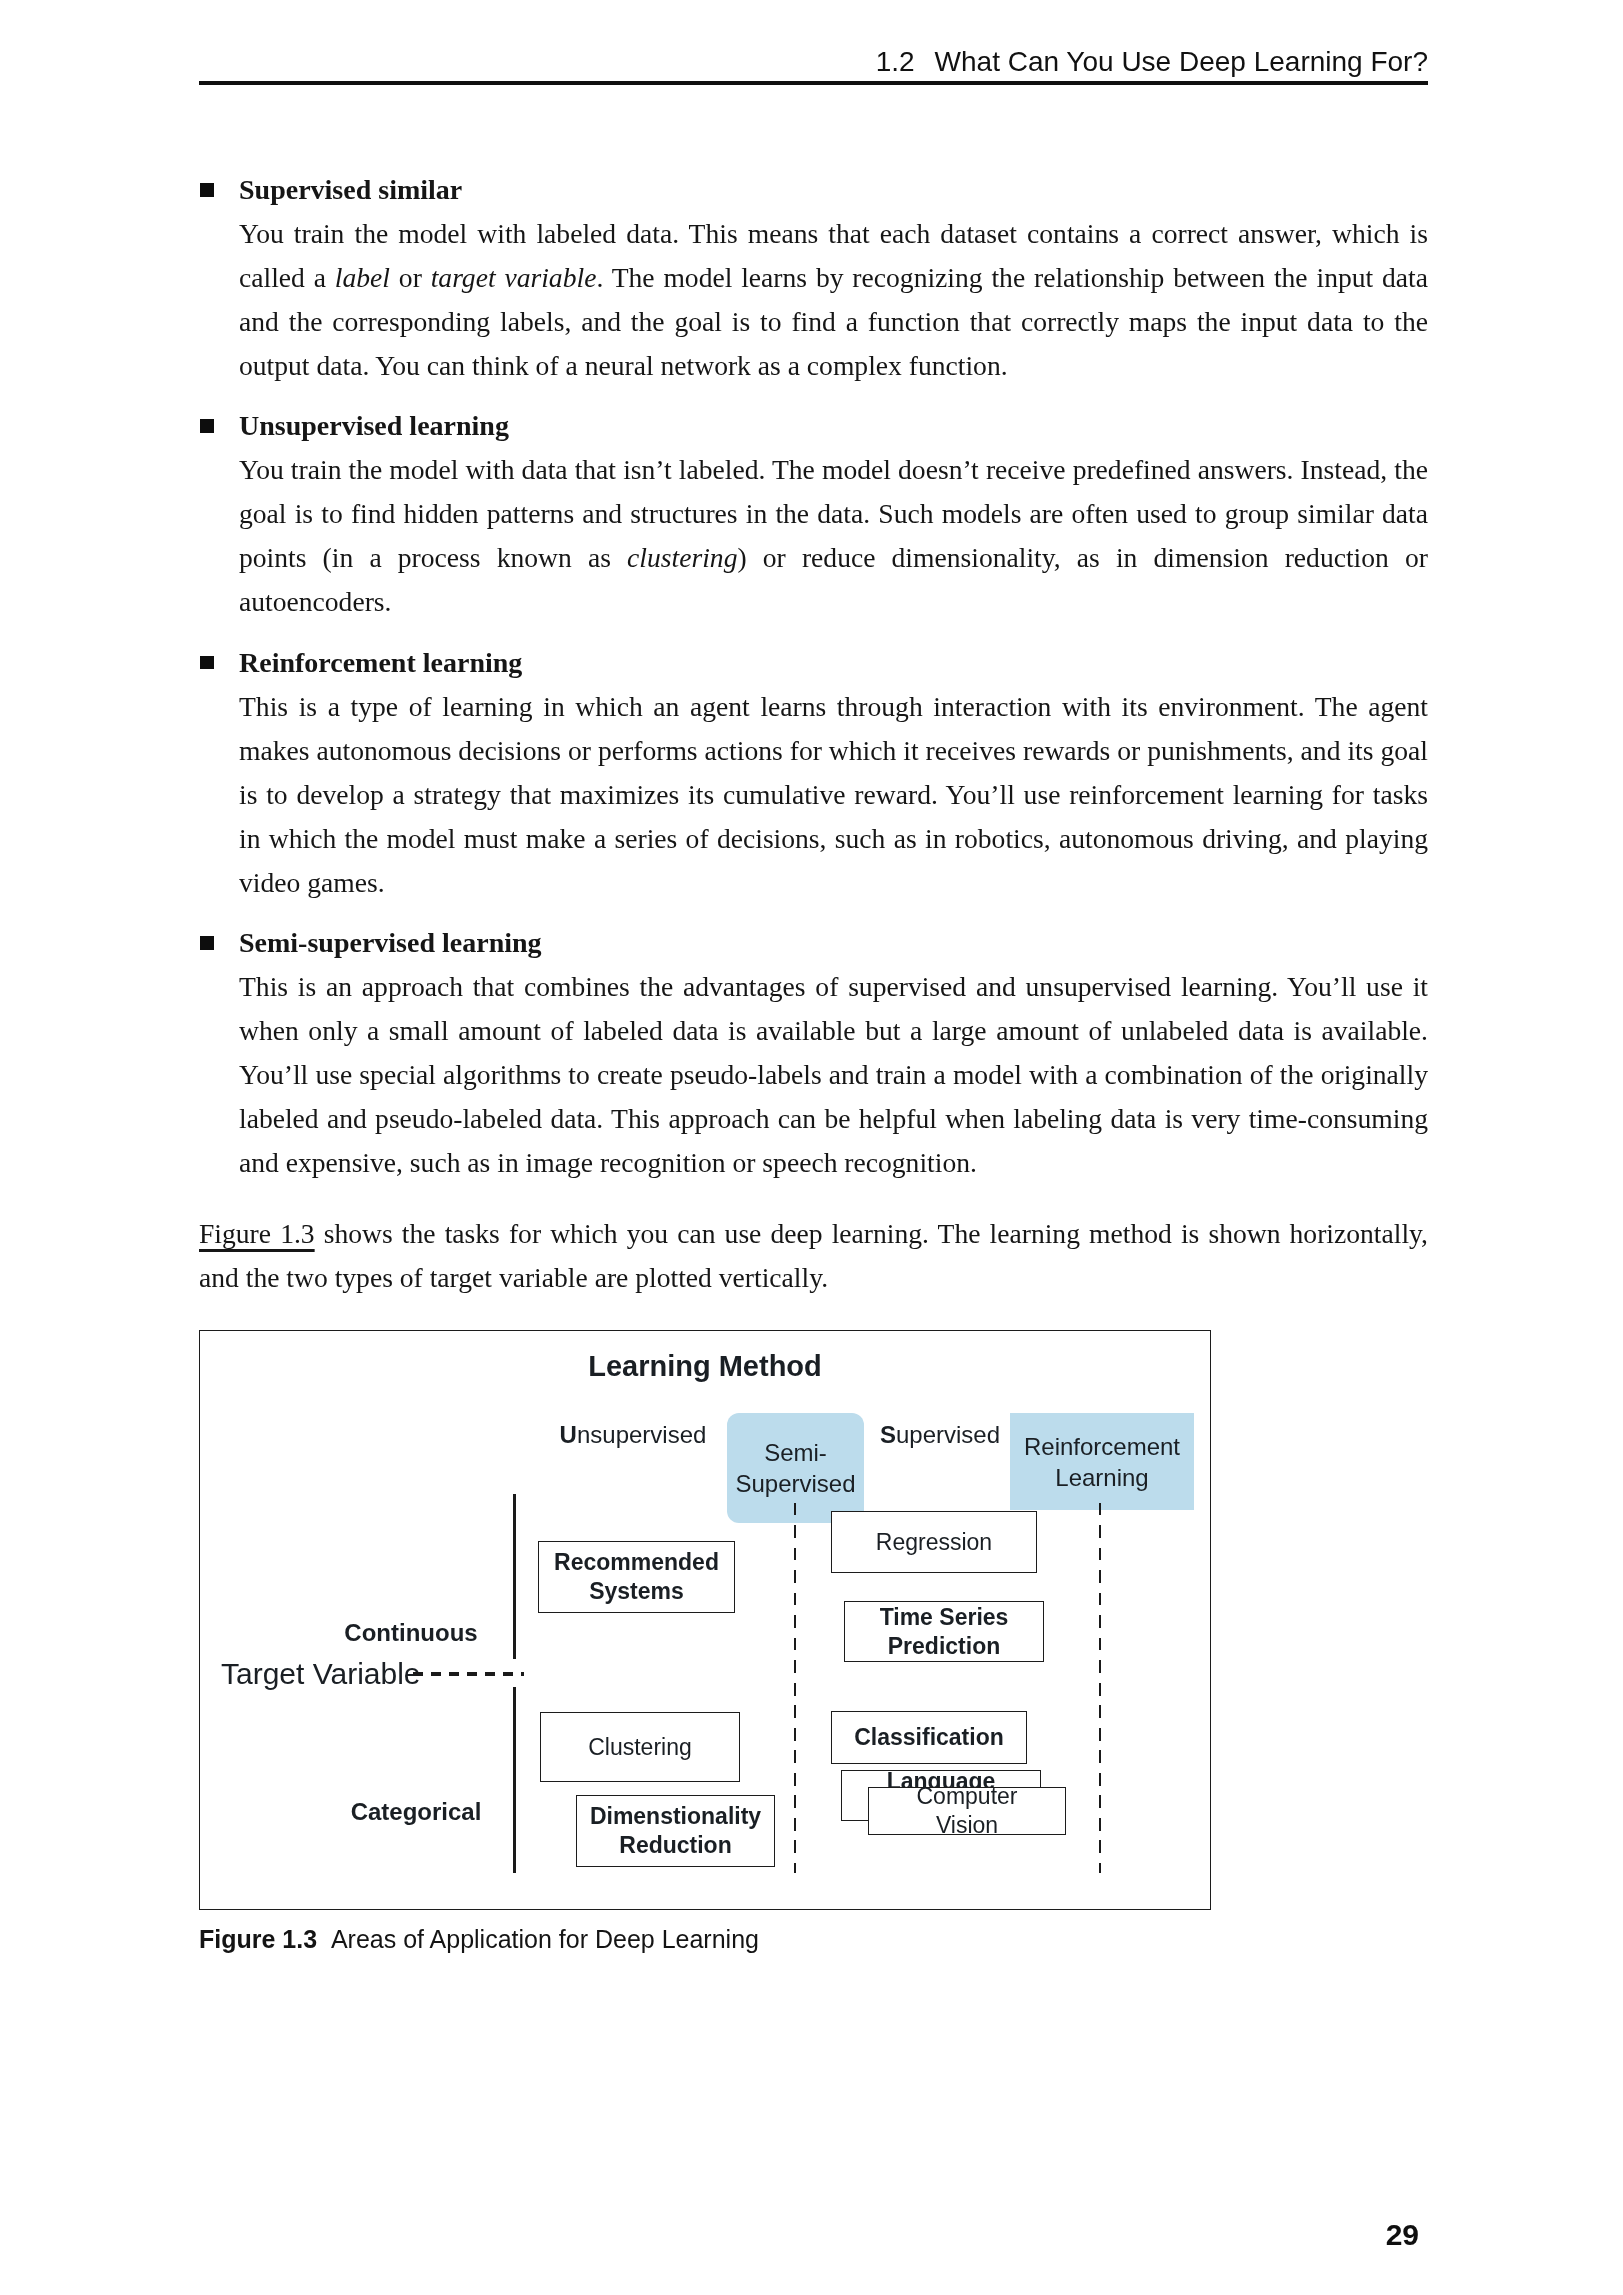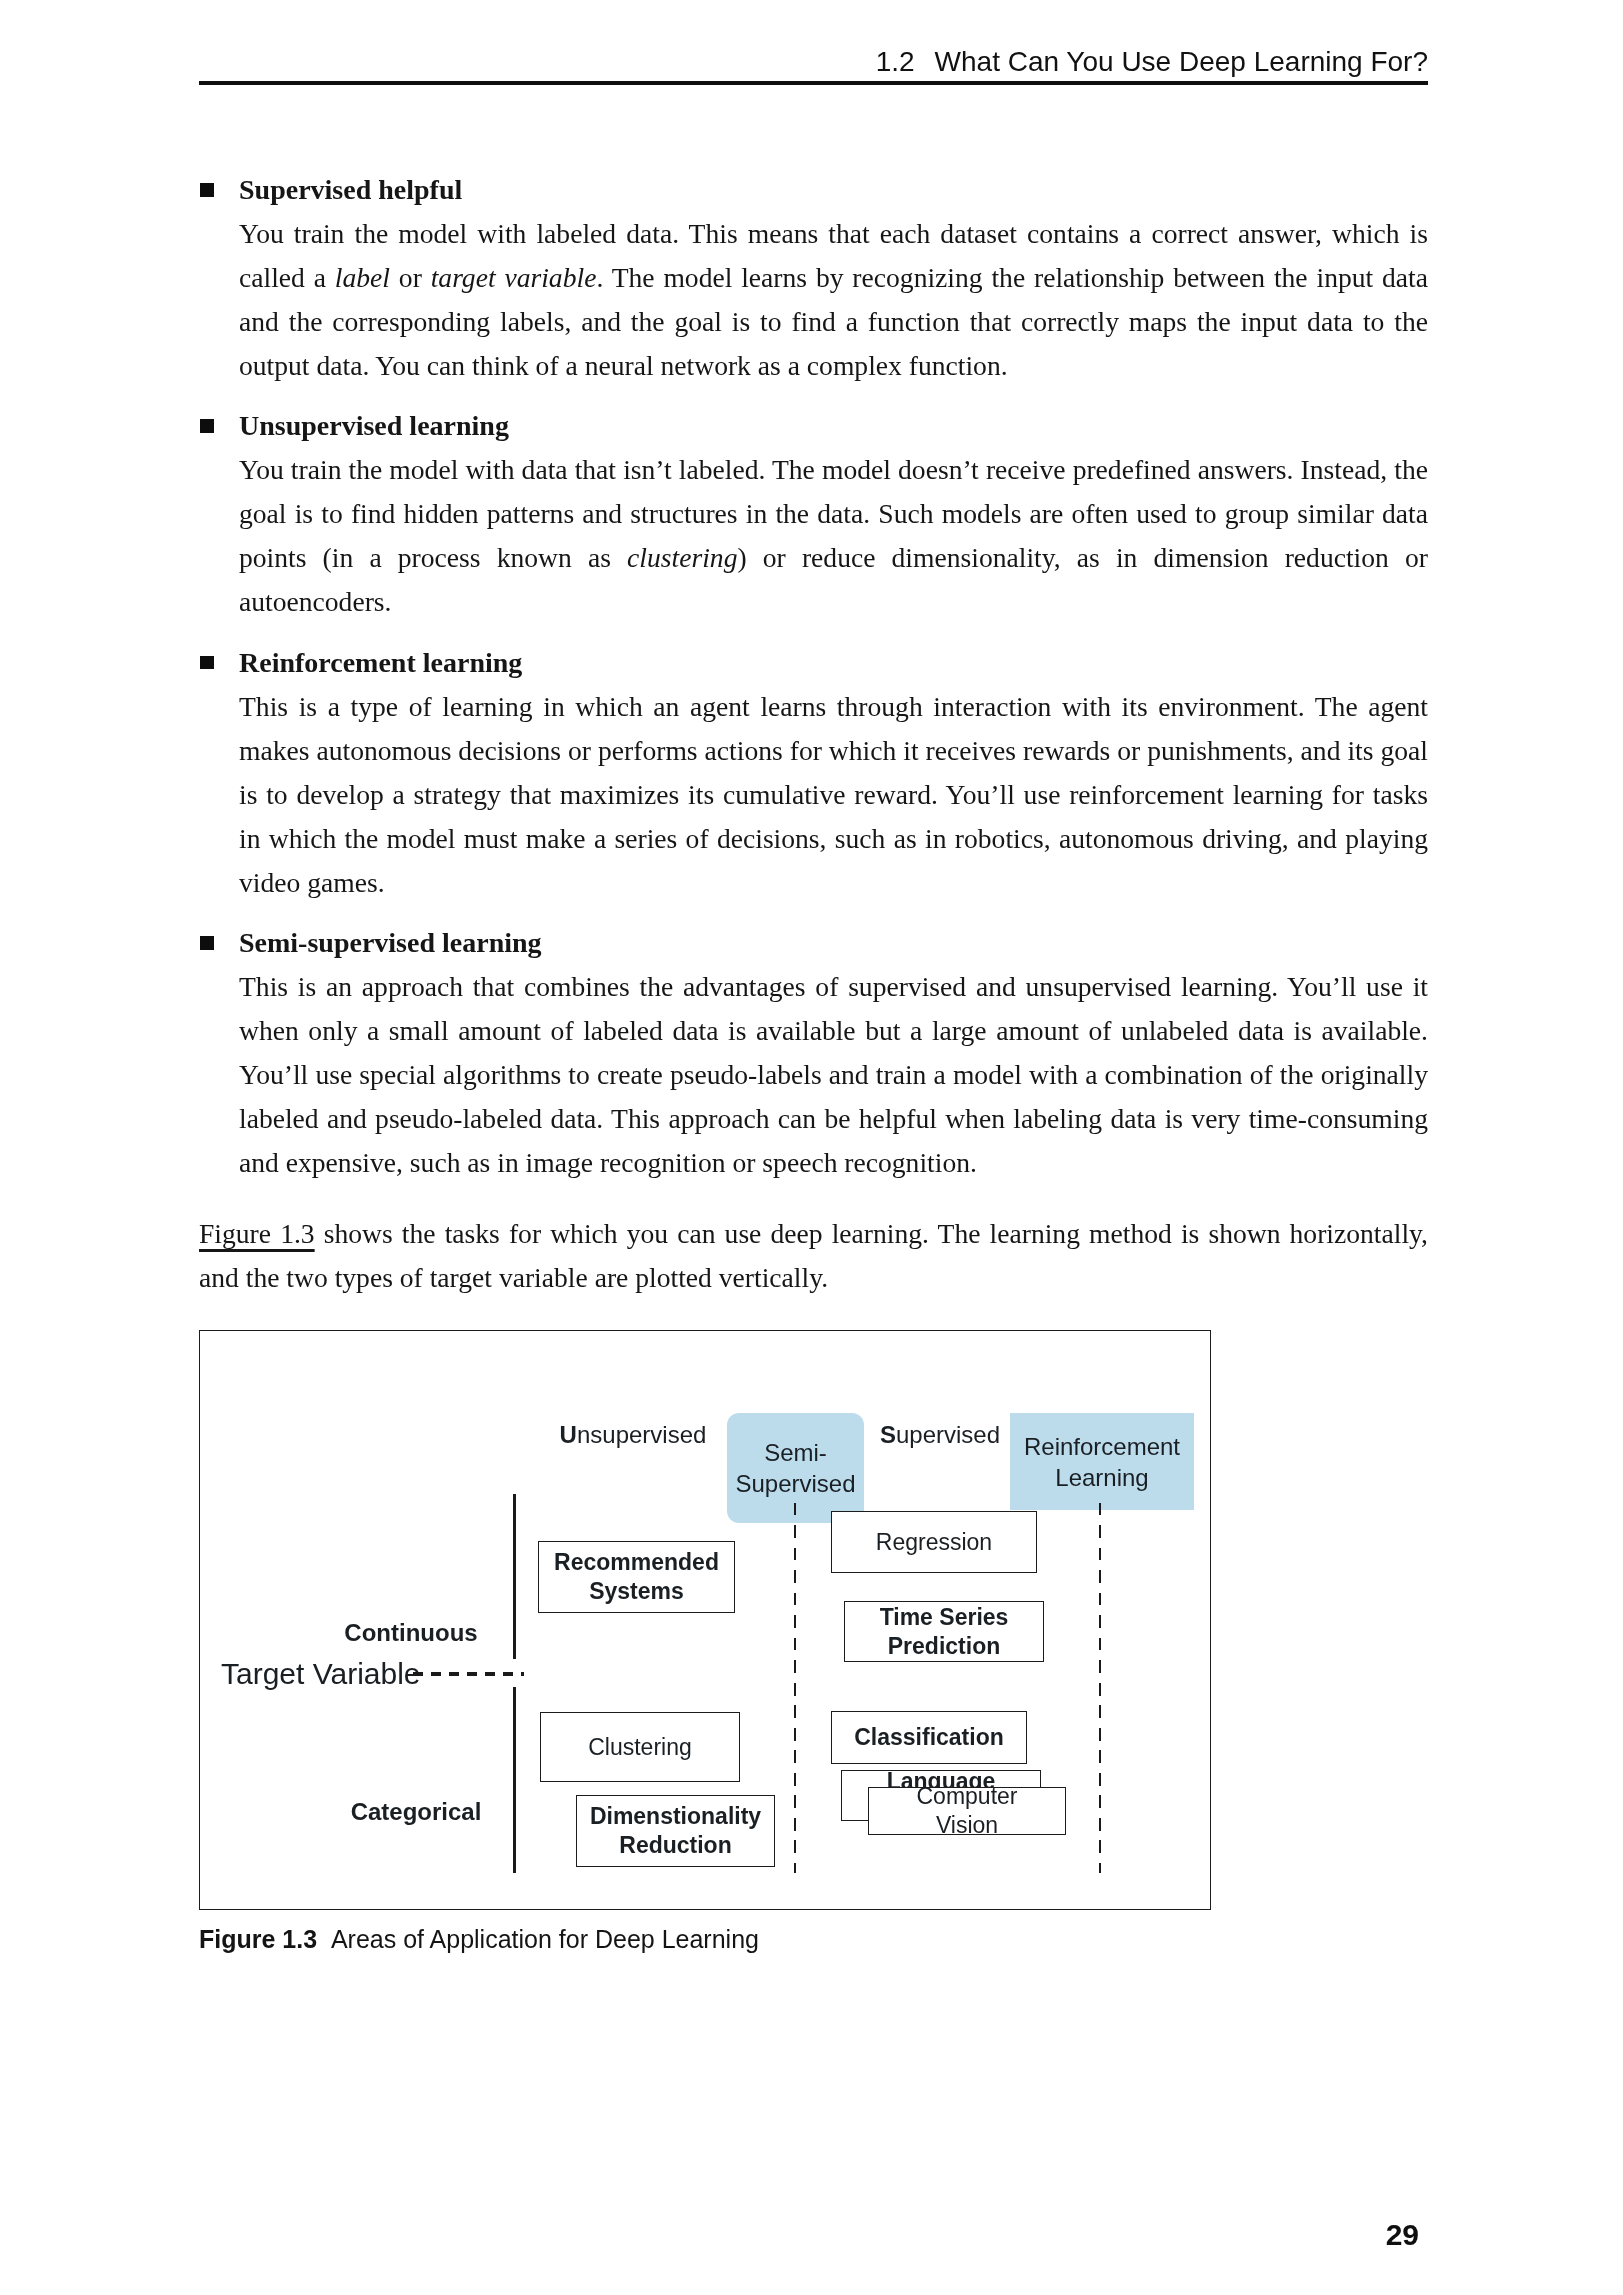--- a/index.html
+++ b/index.html
@@ -94,21 +94,21 @@
   <div class="running-head">
     <span class="sec-num">1.2</span><span>What Can You Use Deep Learning For?</span>
   </div>
   <div class="head-rule"></div>
 
   <div class="flow">
 
     <ul class="bullet-list">
       <li class="bullet-item">
         <span class="bullet-square"></span>
-        <div class="bullet-heading">Supervised helpful</div>
+        <div class="bullet-heading">Supervised similar</div>
         <div class="bullet-body"><span>You train the model with labeled data. This means that each dataset contains a correct answer, which is called a </span><span style="font-style: italic;">label</span><span> or </span><span style="font-style: italic;">target variable</span><span>. The model learns by recognizing the relationship between the input data and the corresponding labels, and the goal is to find a function that correctly maps the input data to the output data. You can think of a neural network as a complex function.</span></div>
       </li>
       <li class="bullet-item">
         <span class="bullet-square"></span>
         <div class="bullet-heading">Unsupervised learning</div>
         <div class="bullet-body"><span>You train the model with data that isn’t labeled. The model doesn’t receive predefined answers. Instead, the goal is to find hidden patterns and structures in the data. Such models are often used to group similar data points (in a process known as </span><span style="font-style: italic;">clustering</span><span>) or reduce dimensionality, as in dimension reduction or autoencoders.</span></div>
       </li>
       <li class="bullet-item">
         <span class="bullet-square"></span>
         <div class="bullet-heading">Reinforcement learning</div>
@@ -119,20 +119,21 @@
         <div class="bullet-heading">Semi-supervised learning</div>
         <div class="bullet-body"><span>This is an approach that combines the advantages of supervised and unsupervised learning. You’ll use it when only a small amount of labeled data is available but a large amount of unlabeled data is available. You’ll use special algorithms to create pseudo-labels and train a model with a combination of the originally labeled and pseudo-labeled data. This approach can be helpful when labeling data is very time-consuming and expensive, such as in image recognition or speech recognition.</span></div>
       </li>
     </ul>
 
     <p class="figure-intro"><span style="text-decoration: underline 2.5px; text-underline-offset: 5.6px;">Figure 1.3</span><span> shows the tasks for which you can use deep learning. The learning method is shown horizontally, and the two types of target variable are plotted vertically.</span></p>
 
     <div class="figure-wrap">
       <div class="figure-box">
 
+        <div class="fig-title">Learning Method</div>
 
         <div class="col-label col-unsup"><span style="font-weight: bold;">U</span><span>nsupervised</span></div>
         <div class="blue-box blue-semi">Semi-Supervised</div>
         <div class="col-label col-sup"><span style="font-weight: bold;">S</span><span>upervised</span></div>
         <div class="blue-box blue-reinf">Reinforcement Learning</div>
 
         <div class="vline-solid vs-top"></div>
         <div class="vline-solid vs-bottom"></div>
         <div class="vline-dashed vd-1"></div>
         <div class="vline-dashed vd-2"></div>

